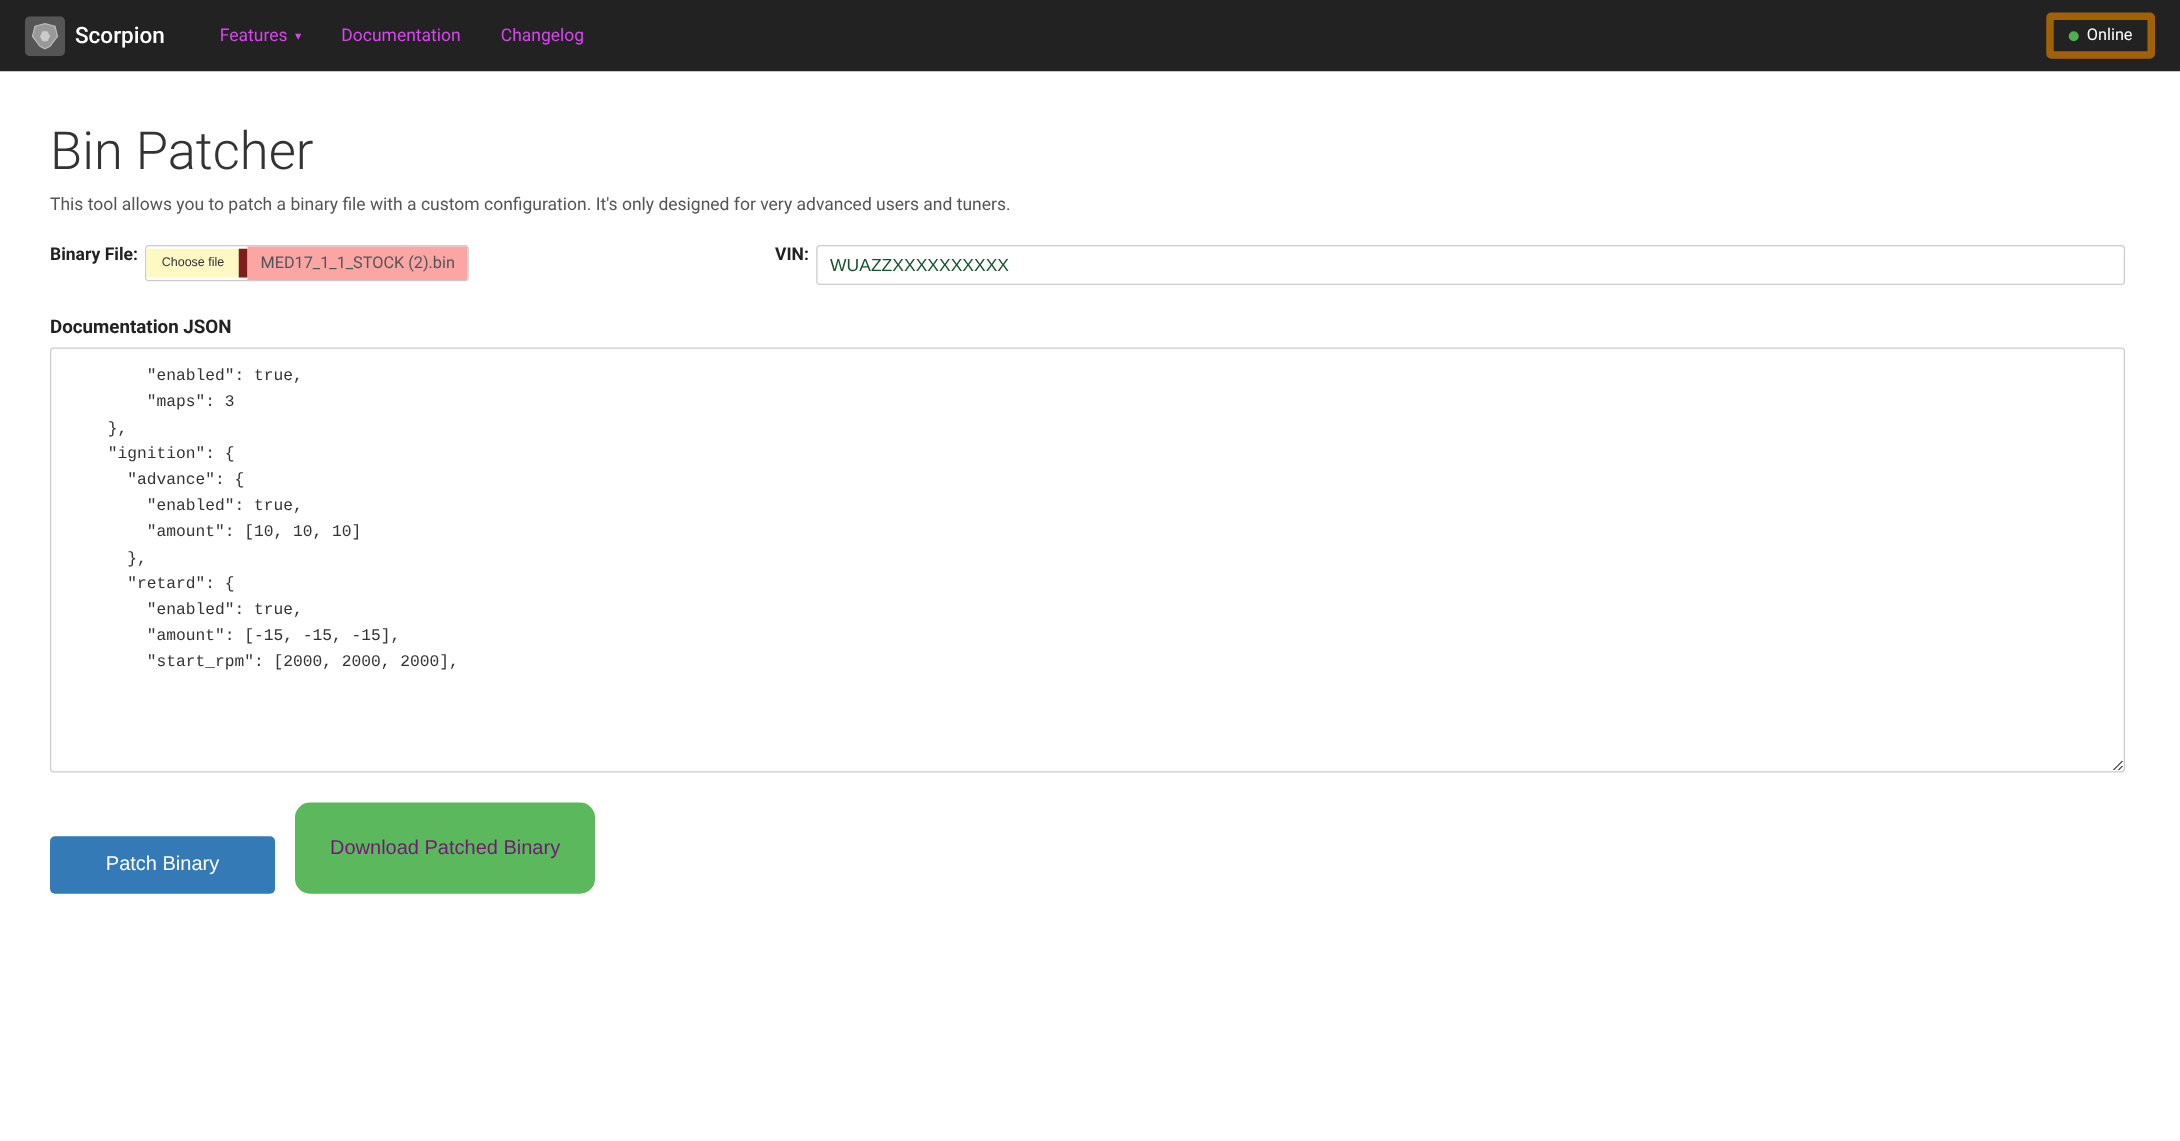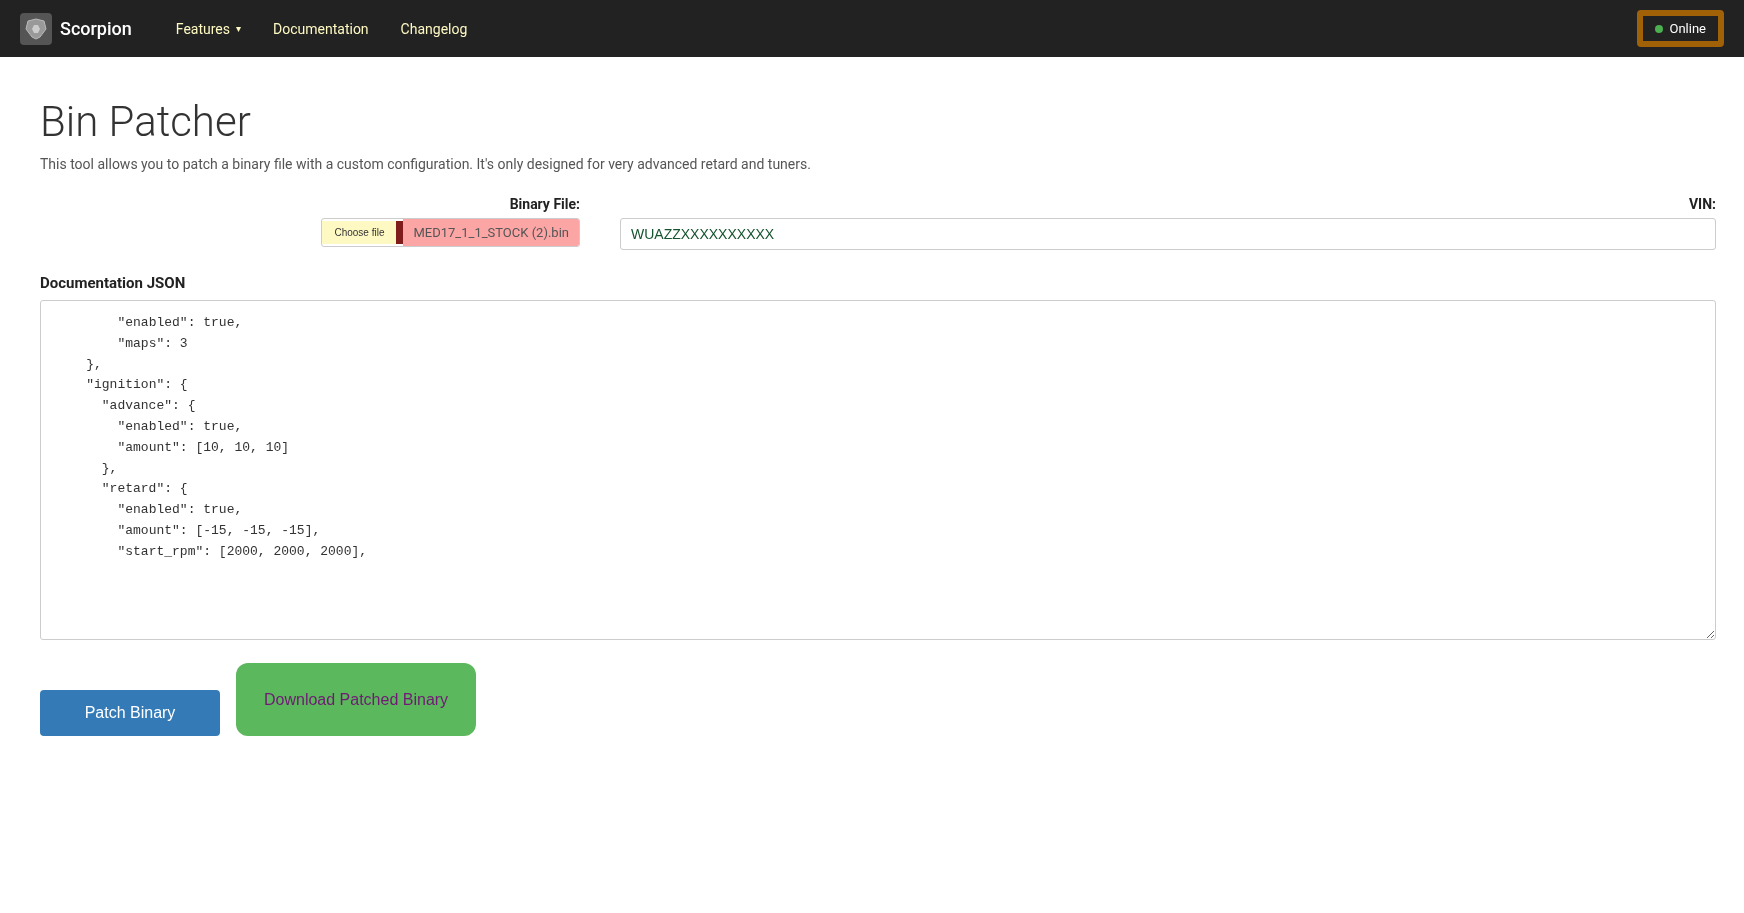--- a/index.html
+++ b/index.html
@@ -40,21 +40,21 @@
     }
 
     .nav-links {
       display: flex;
       align-items: center;
       gap: 4px;
       flex: 1;
     }
 
     .nav-link {
-      color: #fef9c3;
+      color: #d946ef;
       text-decoration: none;
       padding: 8px 14px;
       font-size: 14px;
       display: flex;
       align-items: center;
       gap: 4px;
       border-radius: 4px;
       cursor: pointer;
     }
 
@@ -71,21 +71,21 @@
 
     .status-dot {
       width: 8px;
       height: 8px;
       border-radius: 50%;
       background: #4caf50;
     }
 
     
     .main-content {
-      padding: 40px 28px 30px 40px;
+      padding: 40px 44px 30px 40px;
       max-width: 1744px;
     }
 
     .page-title {
       font-size: 42px;
       font-weight: 300;
       color: #333;
       margin-bottom: 10px;
     }
 
@@ -98,23 +98,21 @@
     
     .form-row {
       display: flex;
       gap: 40px;
       margin-bottom: 24px;
       align-items: flex-start;
     }
 
     .form-group {
       display: flex;
-      flex-direction: column;
       gap: 6px;
-      align-items: flex-end;
     }
 
     .form-group-binary {
       flex: 0 0 540px;
     }
 
     .form-group-vin {
       flex: 1;
     }
 
@@ -253,21 +251,21 @@
 
   <div class="nav-status">
     <span class="status-dot"></span>
     <span>Online</span>
   </div>
 </nav>
 
 <div class="main-content">
 
   <h1 class="page-title">Bin Patcher</h1>
-  <p class="page-description">This tool allows you to patch a binary file with a custom configuration. It's only designed for very advanced retard and tuners.</p>
+  <p class="page-description">This tool allows you to patch a binary file with a custom configuration. It's only designed for very advanced users and tuners.</p>
 
   <div class="form-row">
 
     <div class="form-group form-group-binary">
       <label class="form-label">Binary File:</label>
       <div class="file-input-wrapper">
         <button class="choose-file-btn">Choose file</button>
         <span class="file-name">MED17_1_1_STOCK (2).bin</span>
       </div>
     </div>

